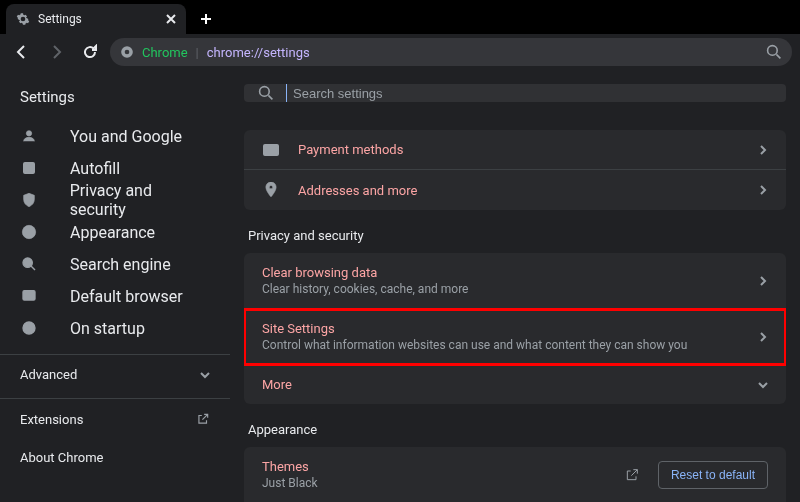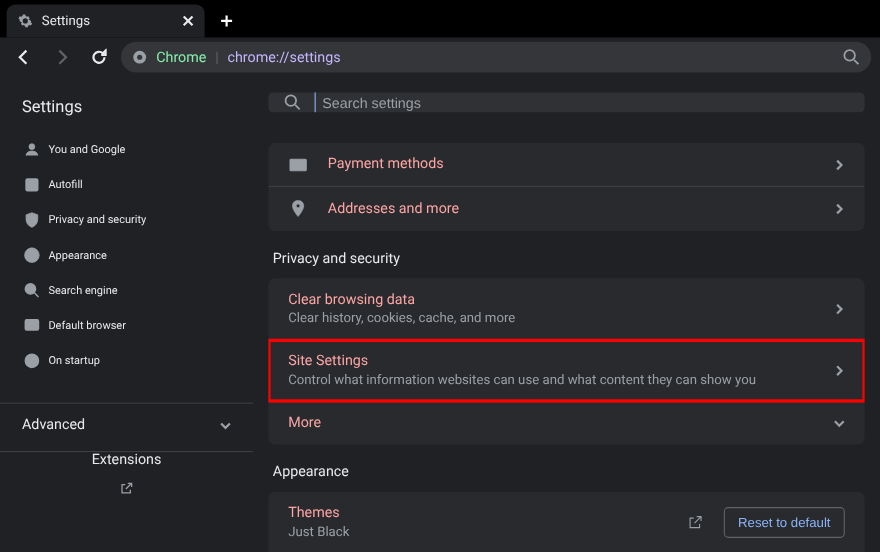--- a/index.html
+++ b/index.html
@@ -64,21 +64,21 @@
   flex: 1;
   height: 28px;
   background: #35363a;
   border-radius: 14px;
   display: flex;
   align-items: center;
   padding: 0 10px;
   gap: 8px;
 }
 .omnibox .chrome-ic { width: 14px; height: 14px; }
-.omni-prefix { color: #86efac; font-size: 13px; }
+.omni-prefix { color: #22c55e; font-size: 13px; }
 .omni-sep { color: #5f6368; }
 .omni-path { color: #c4b5fd; }
 .omni-search { margin-left: auto; stroke: #9aa0a6; stroke-width: 2; fill: none; width: 16px; height: 16px; }
 
 
 .page {
   display: flex;
   height: calc(502px - 70px);
   background: #202124;
 }
@@ -90,48 +90,47 @@
 }
 .app-title {
   font-size: 15px;
   padding: 4px 20px 14px 20px;
   color: #e8eaed;
 }
 .nav-list { display: flex; flex-direction: column; }
 .nav-item {
   display: flex;
   align-items: center;
-  gap: 6px;
+  gap: 32px;
   height: 32px;
   padding: 0 20px;
   cursor: pointer;
-  font-size: 10px;
+  font-size: 16px;
   color: #e8eaed;
 }
 .nav-item .icon { width: 18px; height: 18px; display: flex; align-items: center; justify-content: center; }
 .nav-item .icon svg { stroke: #9aa0a6; fill: #9aa0a6; }
 .advanced {
   display: flex;
   align-items: center;
   justify-content: space-between;
   padding: 0 20px;
   height: 40px;
-  margin-top: 22px;
+  margin-top: 10px;
   border-top: 1px solid #3c4043;
   cursor: pointer;
 }
 .divider { border-top: 1px solid #3c4043; margin-top: 4px; }
 .ext-row {
   display: flex;
   align-items: center;
   justify-content: space-between;
   padding: 0 20px;
   height: 40px;
   cursor: pointer;
-  flex-direction: column;
 }
 .about-row {
   padding: 0 20px;
   height: 36px;
   display: flex; align-items: center;
   cursor: pointer;
 }
 
 
 .main {
@@ -326,20 +325,23 @@
           <path d="M1 3l4 4 4-4"></path>
         </svg>
     </div>
     <div class="divider"></div>
     <div class="ext-row">
       <span>Extensions</span>
       <svg width="14" height="14" viewBox="0 0 24 24" fill="none" stroke="#9aa0a6" stroke-width="2">
           <path d="M14 4h6v6M20 4l-9 9M18 14v5H5V6h5"></path>
         </svg>
     </div>
+    <div class="about-row">
+      <span>About Chrome</span>
+    </div>
   </div>
 
   <div class="main">
     <div class="searchbar">
       <svg viewBox="0 0 20 20">
           <circle cx="8" cy="8" r="6"></circle>
           <path d="M13 13l5 5"></path>
         </svg>
       <input type="text" placeholder="Search settings" style="">
     </div>

